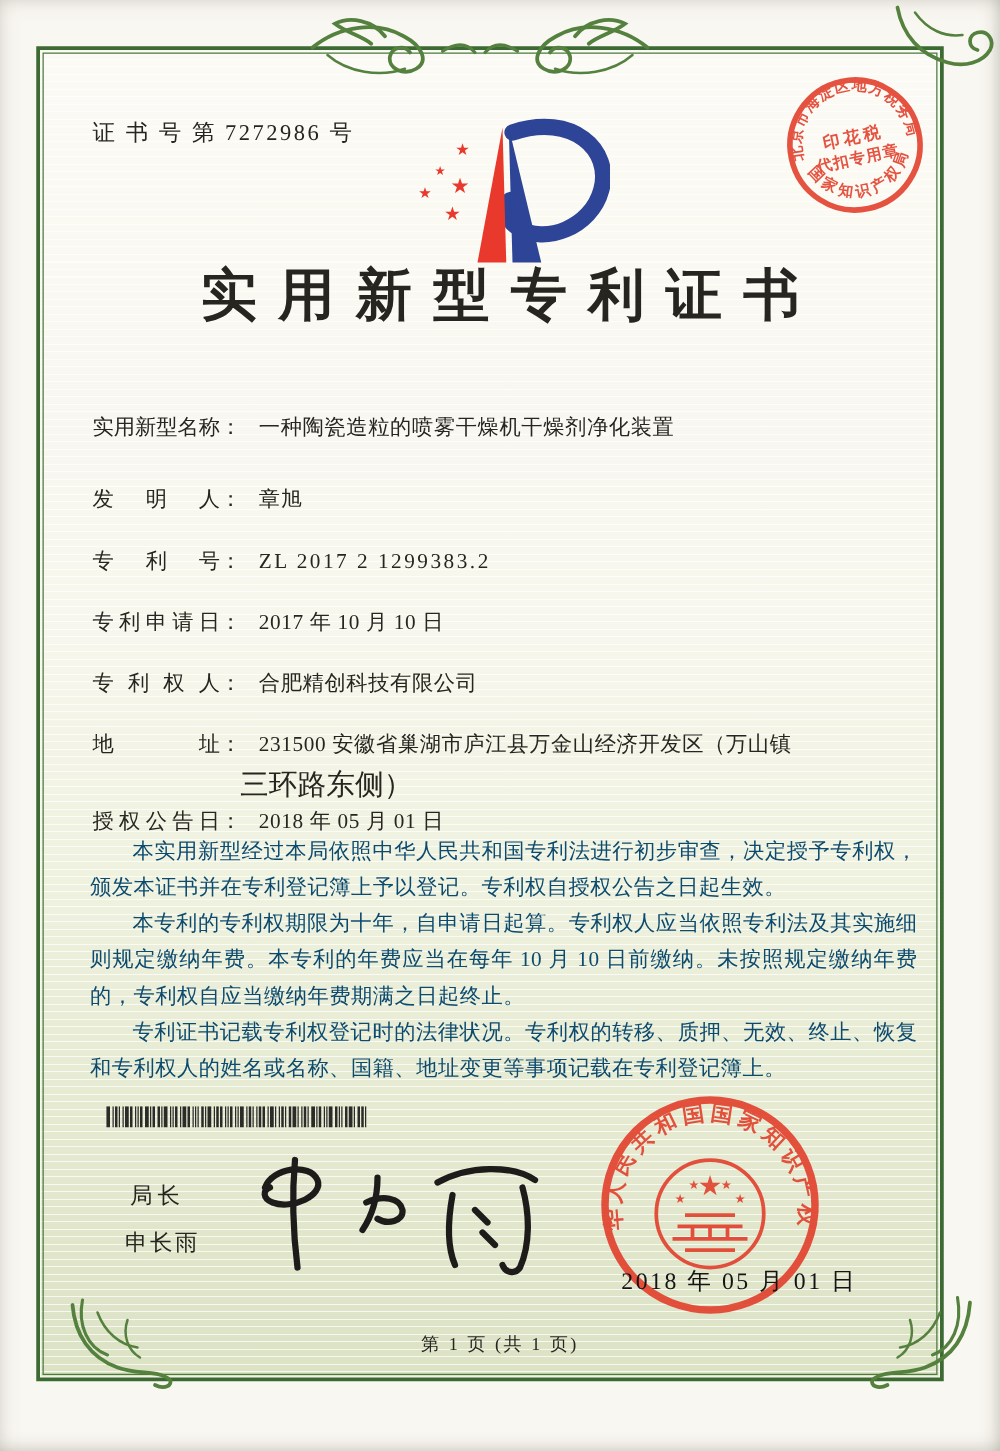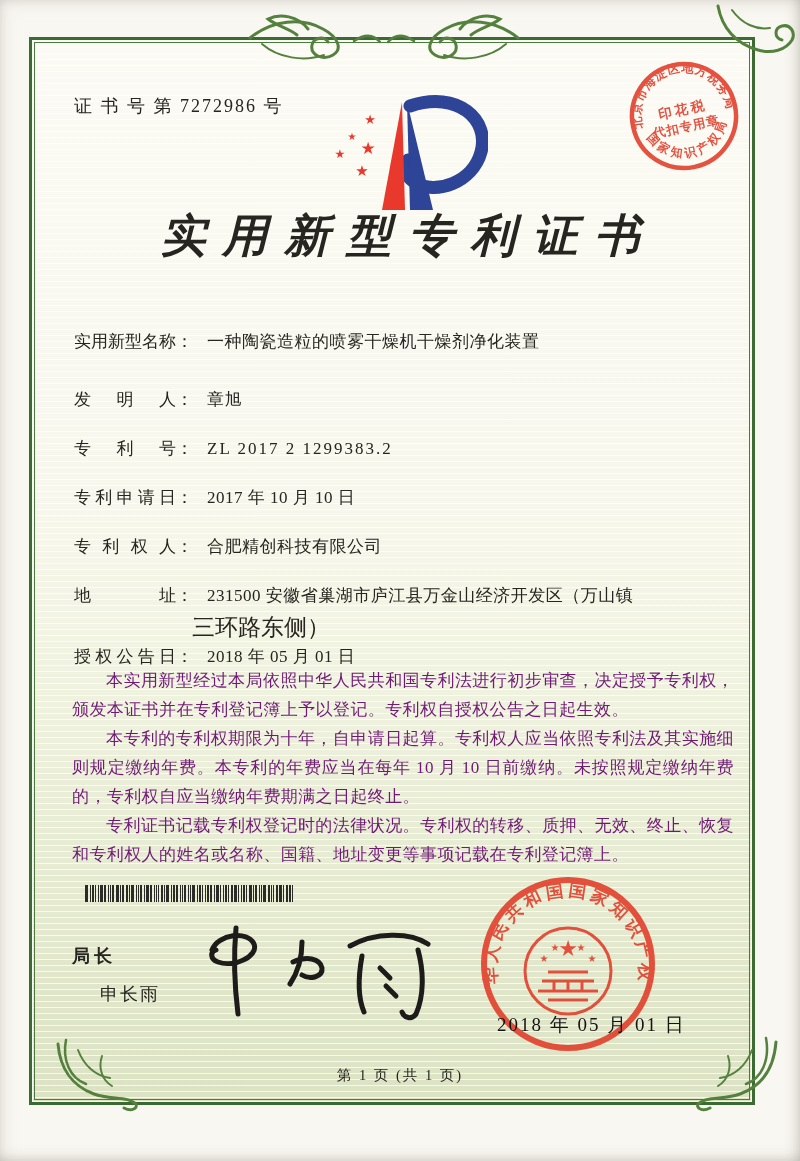--- a/index.html
+++ b/index.html
@@ -26,36 +26,36 @@
     position:absolute; left:33px; top:41px; width:718px; height:1060px; z-index:1;
     background-image:
       repeating-linear-gradient(180deg, rgba(255,255,255,.75) 0px, rgba(255,255,255,.75) 1px, rgba(255,255,255,0) 1px, rgba(255,255,255,0) 6px),
       linear-gradient(180deg,#fbfaf4 0%,#f8f7ee 42%,#eff2df 62%,#e5ead1 80%,#dce2c4 100%);
   }
   .cert-number { position:absolute; left:74px; top:94px; font-size:18px; letter-spacing:2px; z-index:3; }
   .logo { position:absolute; left:318px; top:90px; z-index:3; }
   .tax-stamp { position:absolute; left:626px; top:58px; z-index:4; opacity:.88; }
   .title {
     position:absolute; left:0; right:0; top:206px; text-align:center;
-    font-size:45px; font-weight:700; letter-spacing:17px; text-indent:17px; z-index:3;font-style:italic;
+    font-size:45px; font-weight:700; letter-spacing:17px; text-indent:17px; z-index:3;
   }
   .field { position:absolute; left:74px; right:60px; font-size:17px; z-index:3; white-space:nowrap; }
   .flabel { display:inline-block; width:102px; text-align:justify; text-align-last:justify; vertical-align:bottom; }
   .fcolon { display:inline-block; margin-right:14px; }
   .fvalue { letter-spacing:.5px; }
   .addr-line2 { position:absolute; left:192px; top:612px; font-size:23px; z-index:3; }
   .grant-no { position:absolute; left:468px; top:645px; font-size:17px; z-index:3; white-space:nowrap; }
   .gl { letter-spacing:2px; }
   .legal-block { position:absolute; left:72px; top:666px; width:662px; z-index:3; }
   .legal {
     font-size:17px; line-height:29px; text-indent:2em; text-align:justify;
-    letter-spacing:.4px; color:#701a75;
+    letter-spacing:.4px; color:#0c4a6e;
   }
   .barcode { position:absolute; left:85px; top:885px; z-index:3; }
-  .signer-title { position:absolute; left:72px; top:944px; font-size:18px; letter-spacing:4px; z-index:3;font-weight:bold; }
+  .signer-title { position:absolute; left:104px; top:944px; font-size:18px; letter-spacing:4px; z-index:3; }
   .signer-name  { position:absolute; left:100px; top:982px; font-size:18px; letter-spacing:2px; z-index:3; }
   .signature { position:absolute; left:190px; top:918px; z-index:4; }
   .office-seal { position:absolute; left:478px; top:874px; z-index:3; opacity:.88; }
   .seal-date { position:absolute; left:497px; top:1012px; font-size:19px; letter-spacing:2px; color:#141414; z-index:5; }
   .footer { position:absolute; left:0; right:0; top:1066px; text-align:center; font-size:14.5px; letter-spacing:2px; z-index:3; }
   .ornament { position:absolute; z-index:4; }
   .orn-top { left:248px; top:8px; }
   .orn-tr { left:710px; top:0px; }
   .orn-bl { left:48px; top:1038px; }
   .orn-br { left:690px; top:1036px; }

